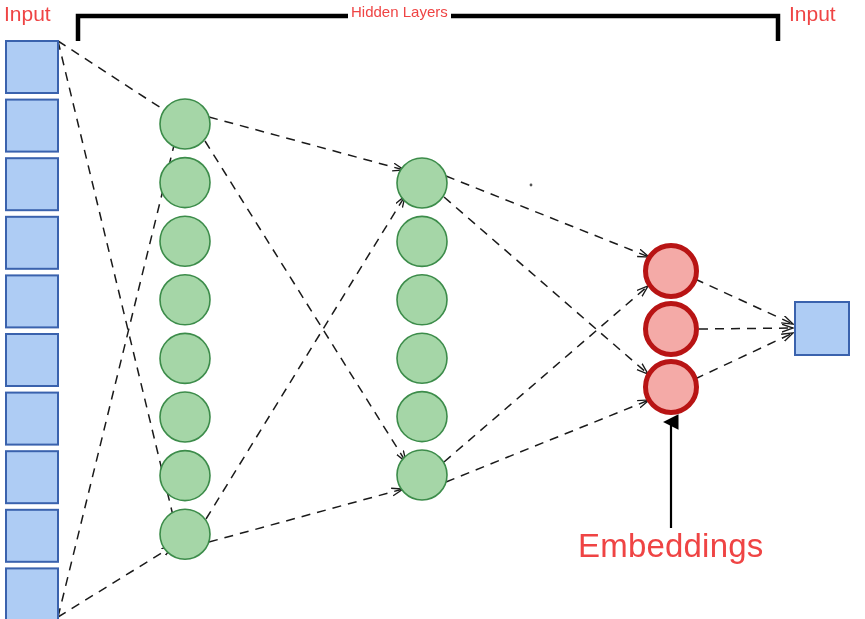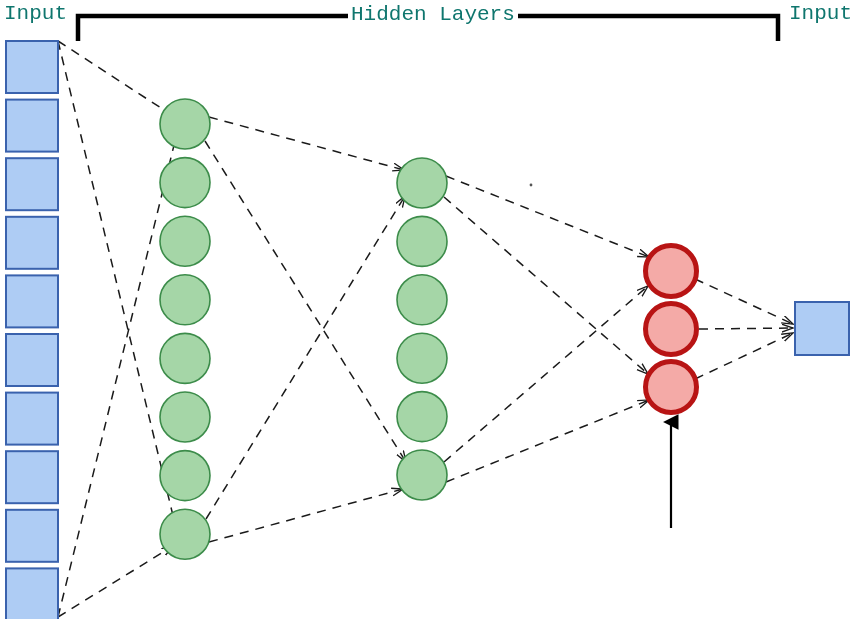--- a/index.html
+++ b/index.html
@@ -19,33 +19,33 @@
   }
   #diagram-svg {
     position: absolute;
     left: 0;
     top: 0;
     width: 865px;
     height: 619px;
   }
   .label-text {
     position: absolute;
-    color: #0f766e;
+    color: #ef4444;
     white-space: nowrap;
-    font-family: Liberation Mono, monospace;
+    font-family: Liberation Sans, sans-serif;
   }
   #label-input {
     left: 4px;
     top: 2px;
     font-size: 21px;
   }
   #label-hidden {
     left: 348px;
     top: 3px;
-    font-size: 21px;
+    font-size: 15px;
     background: #ffffff;
     padding: 0 3px;
   }
   #label-output {
     left: 789px;
     top: 2px;
     font-size: 21px;
   }
   #label-embeddings {
     left: 578px;
@@ -146,14 +146,15 @@
     </g>
 
     <g>
       <line x1="671" y1="528" x2="671" y2="422" stroke="#000000" stroke-width="2.2" marker-end="url(#arrowSolid)"></line>
     </g>
   </svg>
 
   <div class="label-text" id="label-input">Input</div>
   <div class="label-text" id="label-hidden">Hidden Layers</div>
   <div class="label-text" id="label-output">Input</div>
+  <div class="label-text" id="label-embeddings">Embeddings</div>
 
 </div>
 
 </body></html>

